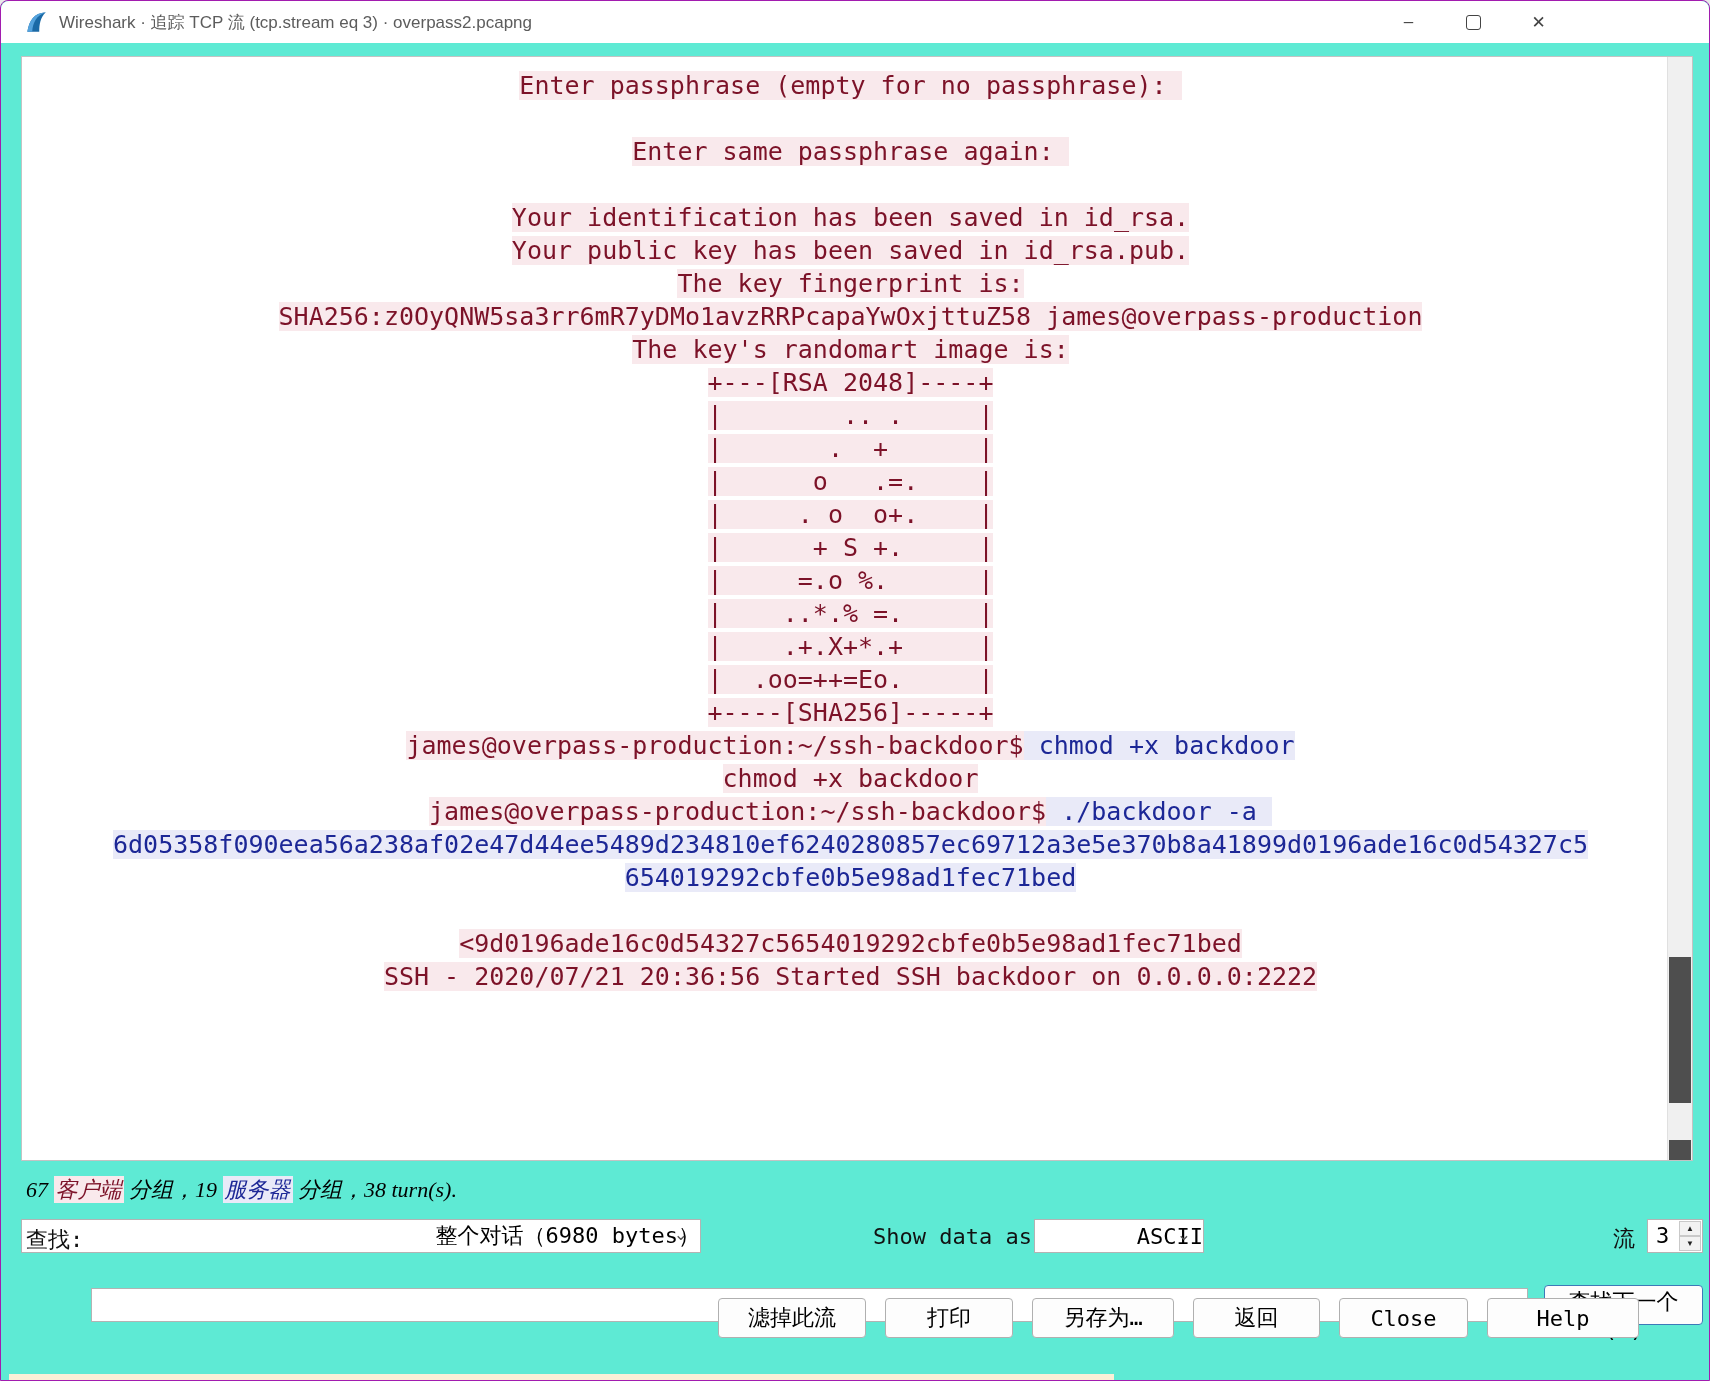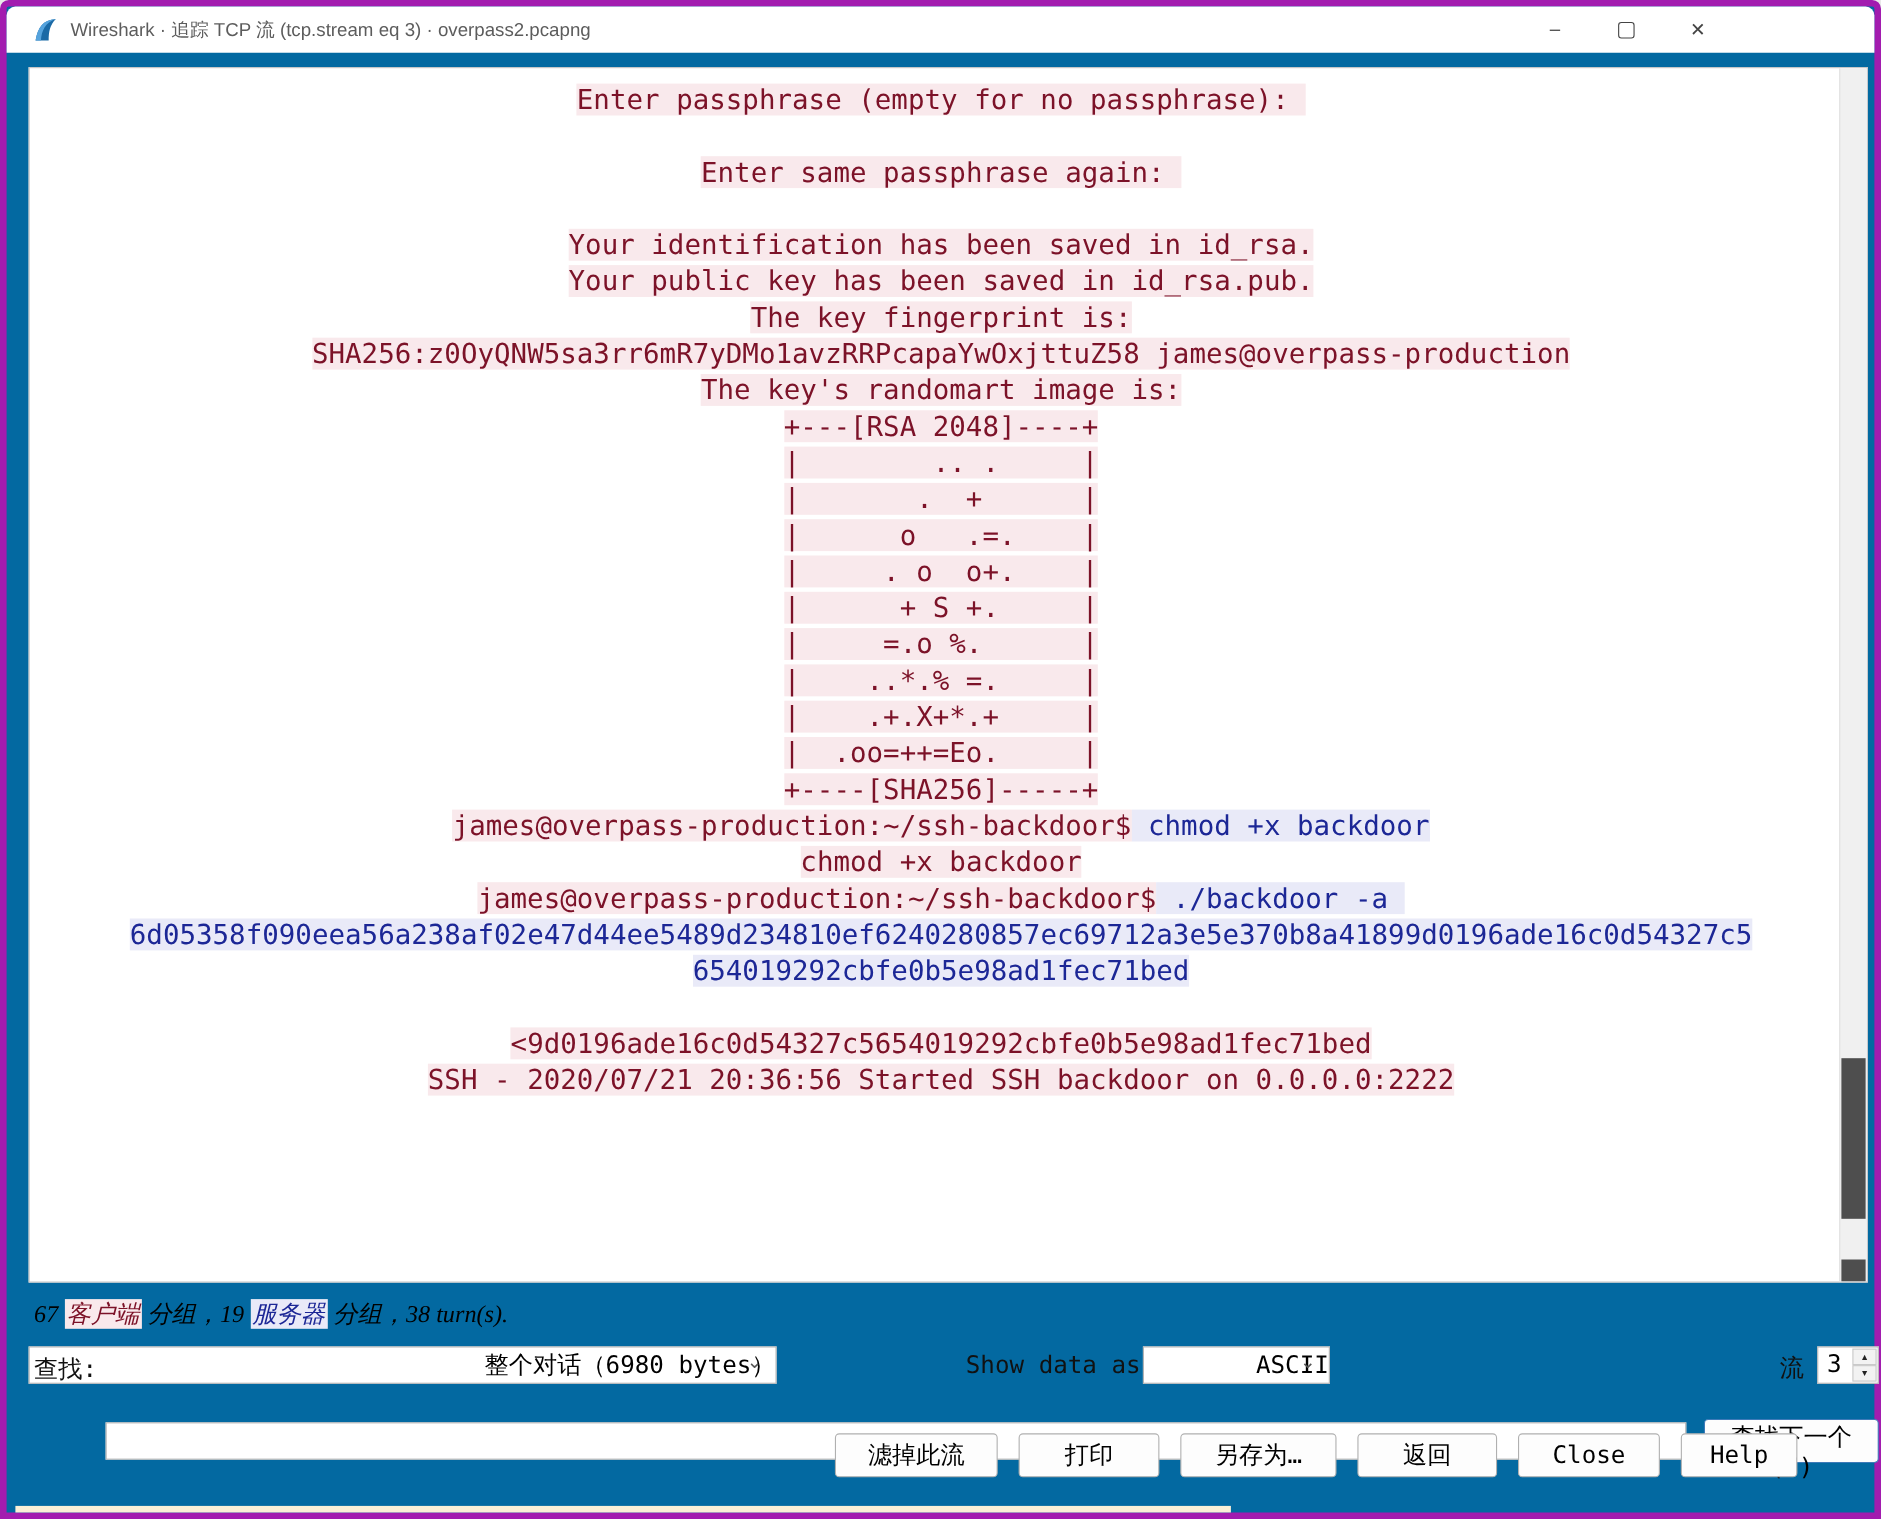--- a/index.html
+++ b/index.html
@@ -3,22 +3,22 @@
 <meta charset="utf-8">
 <style>
   html,body{margin:0;padding:0;}
   body{
     width:1710px;height:1381px;position:relative;overflow:hidden;
     background:#e9e9e9;
     font-family:"Liberation Sans",sans-serif;
   }
   #window{
     position:absolute;inset:0;
-    background:#0369a1;
-    border:6px solid #a21caf;
+    background:#5eead4;
+    border:1px solid #a21caf;
     border-radius:8px 8px 0 0;
     box-sizing:border-box;
   }
   
   #titlebar{
     position:absolute;left:0;top:0;right:0;height:42px;
     background:#ffffff;border-radius:8px 8px 0 0;
   }
   #app-icon{position:absolute;left:22px;top:8px;width:26px;height:26px;}
   #title-text{
@@ -171,17 +171,17 @@
   <span id="find-label">查找:</span>
   <input id="find-input" value="" style="">
   <button class="btn" id="find-next-btn">查找下一个(N)</button>
 
   <div id="action-buttons">
       <button class="btn" style="width: 148px;">滤掉此流</button>
       <button class="btn" style="width: 128px;">打印</button>
       <button class="btn" style="width: 142px;">另存为…</button>
       <button class="btn" style="width: 127px;">返回</button>
       <button class="btn" style="width: 129px;">Close</button>
-      <button class="btn" style="width: 106px;">Help</button>
+      <button class="btn" style="width: 152px;">Help</button>
     </div>
 
   <div id="bottom-strip"></div>
 </div>
 
 </body></html>

